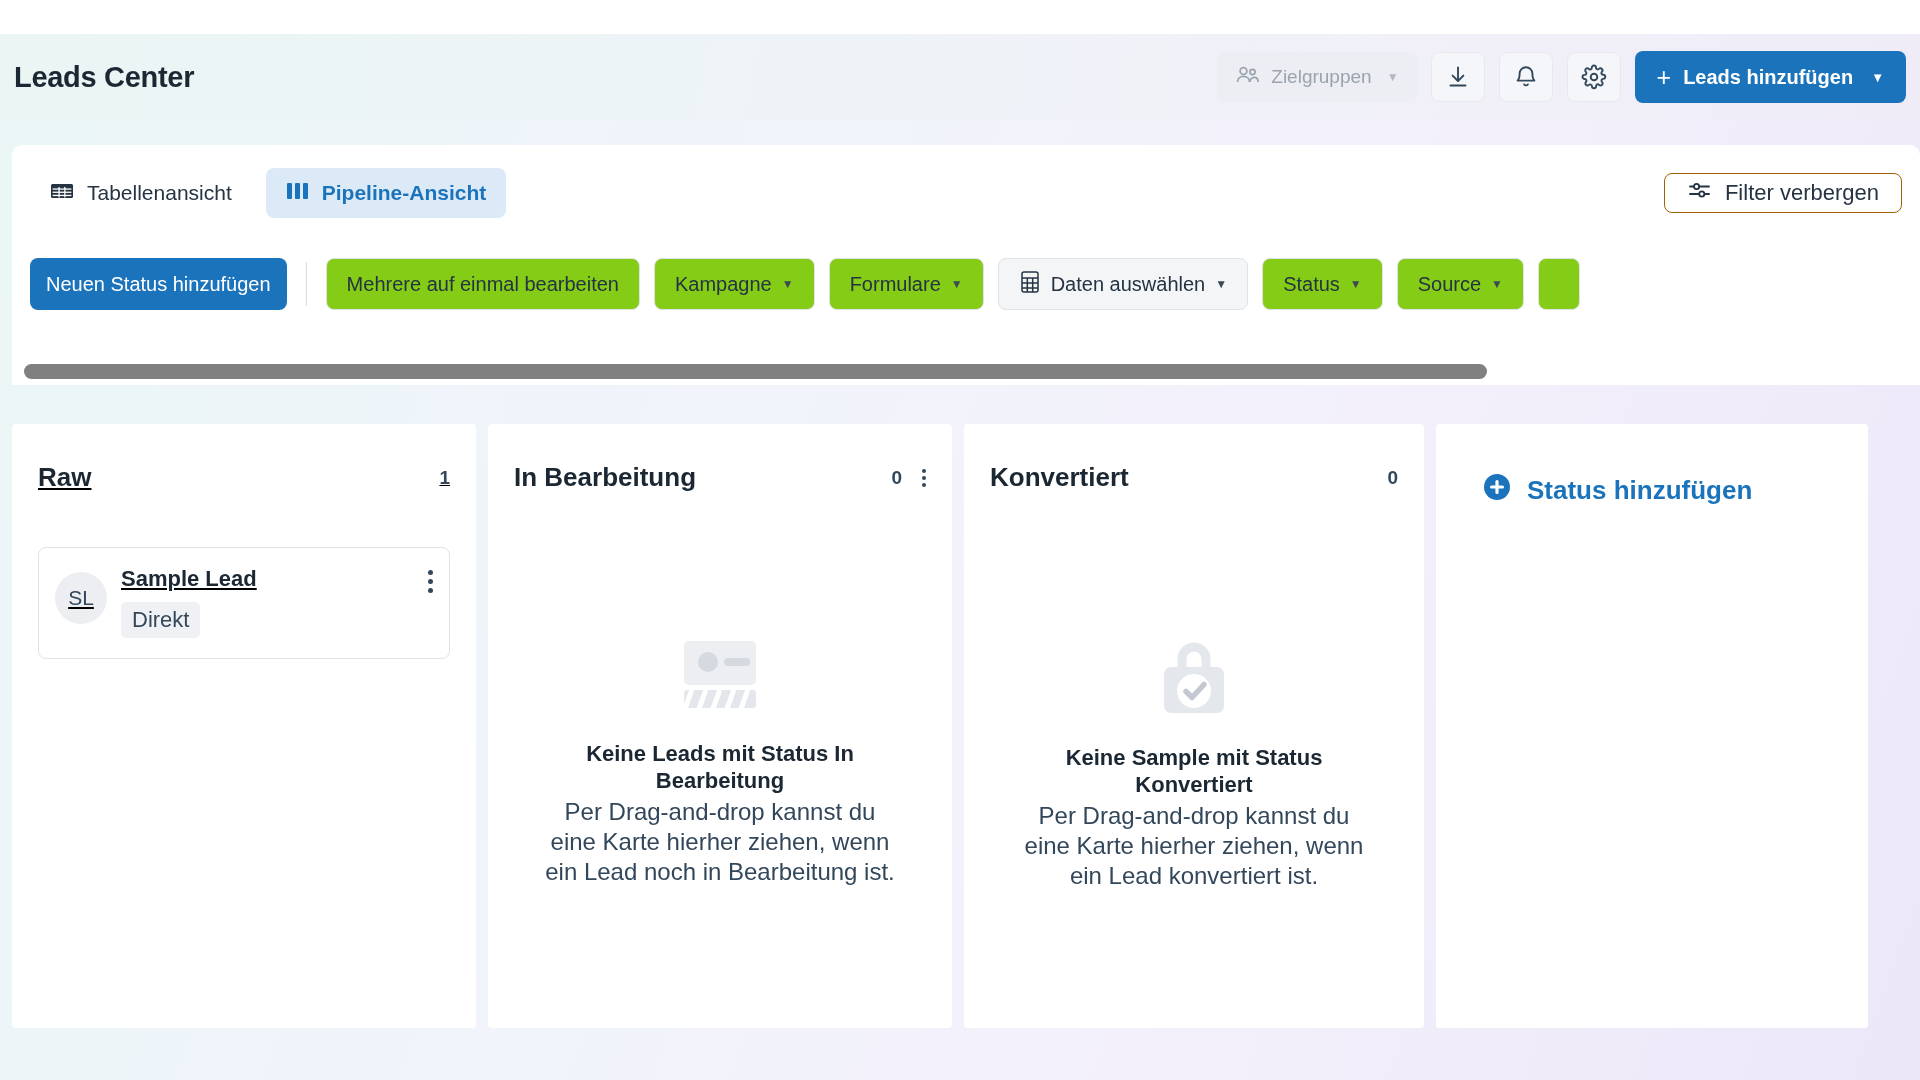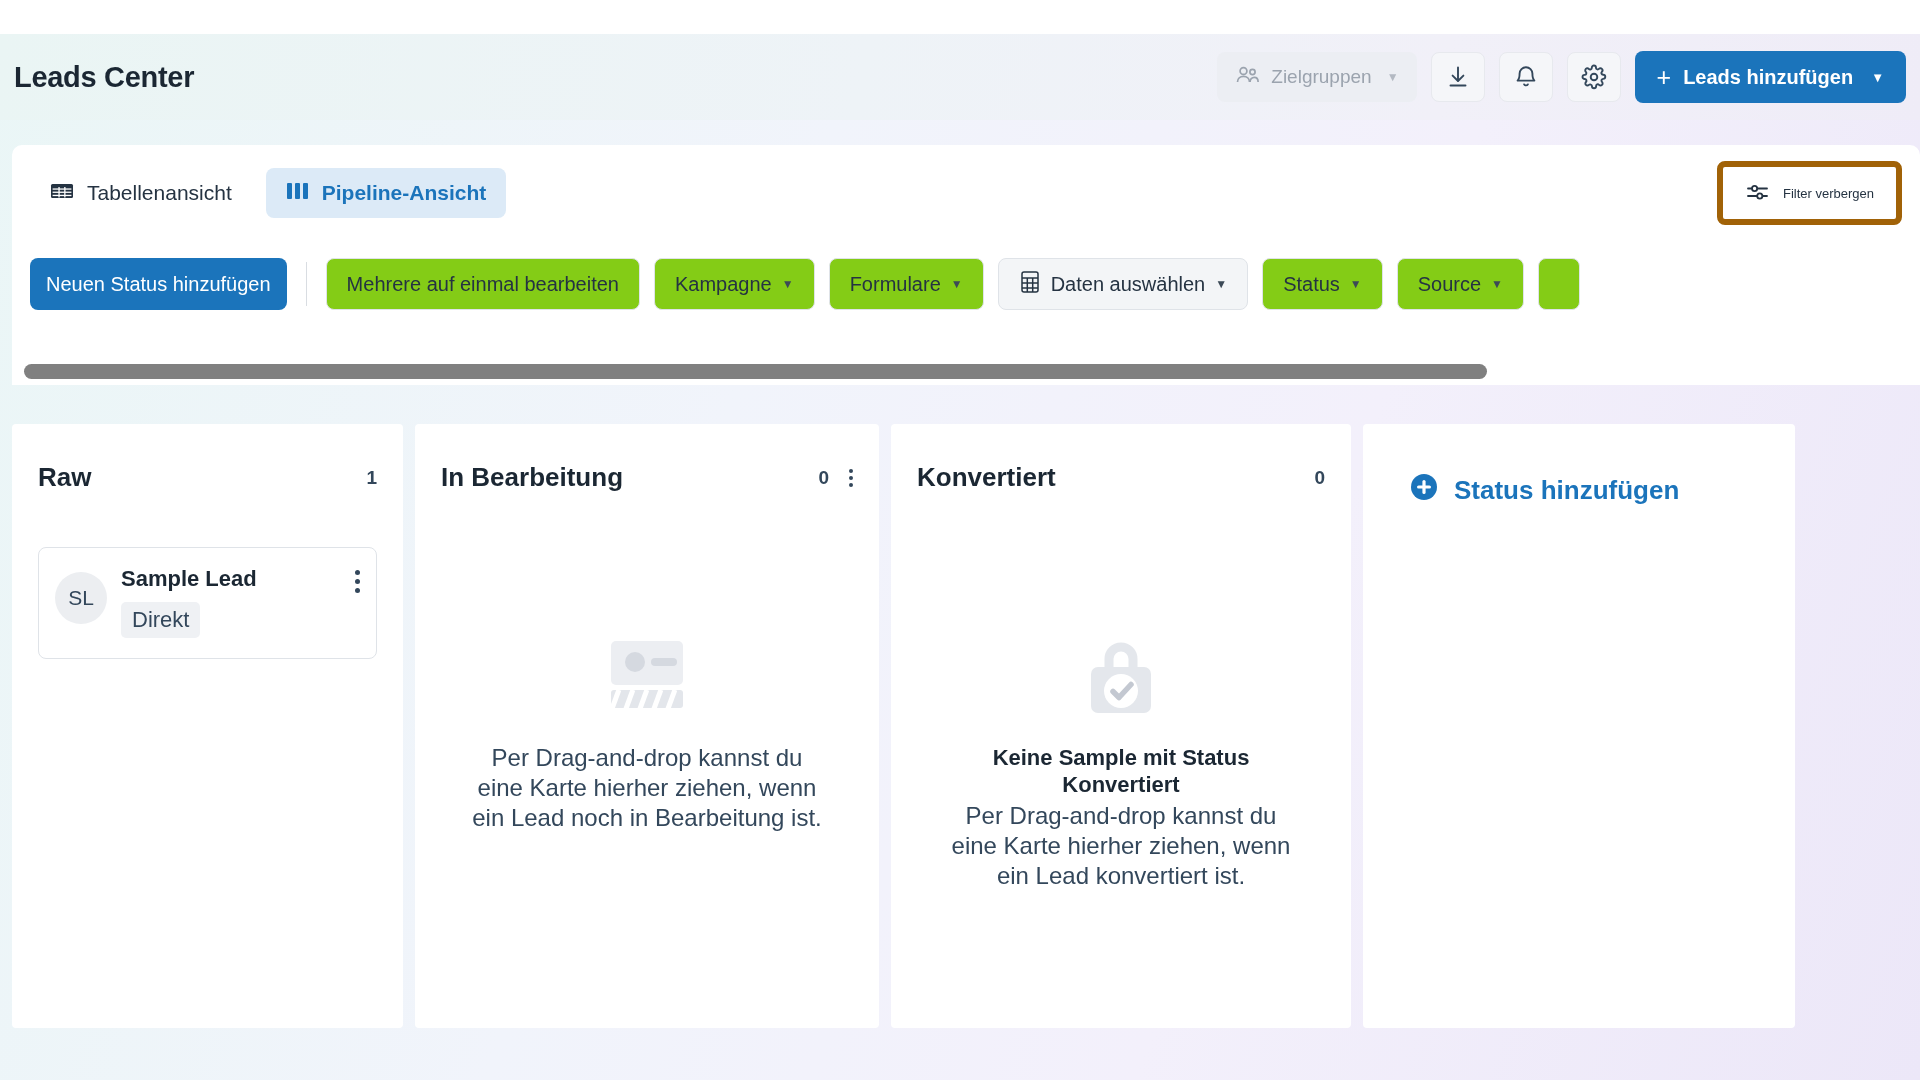--- a/index.html
+++ b/index.html
@@ -86,23 +86,23 @@
     display: flex; align-items: center; gap: 13px;
     height: 50px; padding: 0 20px; border-radius: 8px;
     font-size: 21px; color: #253342; cursor: pointer;
     white-space: nowrap;
   }
   .tab.active { background: #dceaf7; color: #1b74bb; font-weight: bold; }
 
   .filter-toggle {
     margin-left: auto;
     display: flex; align-items: center; gap: 13px;
-    height: 64px; padding: 0 22px;
-    background: #ffffff; border: 6px solid #a16207; border-radius: 8px;
-    font-size: 13px; color: #253342; cursor: pointer;
+    height: 40px; padding: 0 22px;
+    background: #ffffff; border: 1px solid #a16207; border-radius: 8px;
+    font-size: 22px; color: #253342; cursor: pointer;
     white-space: nowrap;
   }
 
   .toolbar-row2 {
     display: flex; align-items: center; gap: 0;
     height: 86px; padding: 0 18px;
   }
   .btn-blue {
     height: 52px; padding: 0 16px;
     background: #1b74bb; color: #fff; border: none; border-radius: 8px;
@@ -139,21 +139,21 @@
   .board {
     position: absolute; top: 424px; left: 12px;
     width: 1908px; height: 604px;
     display: flex; gap: 12px;
   }
   .column {
     background: #ffffff; border-radius: 4px;
     display: flex; flex-direction: column;
     padding: 0 26px;
   }
-  .col-raw { width: 391px; }
+  .col-raw { width: 464px; text-decoration: underline; }
   .col-progress { width: 464px; }
   .col-converted { width: 460px; }
   .col-add { width: 432px; }
 
   .col-head {
     display: flex; align-items: center;
     padding-top: 38px; padding-bottom: 6px;
   }
   .col-title { font-size: 26px; font-weight: bold; color: #1b2733; }
   .col-count {
@@ -418,20 +418,21 @@
             </g>
             <g fill="#ffffff">
               <rect x="6" y="50" width="5" height="22" transform="rotate(20 8 60)"></rect>
               <rect x="20" y="50" width="5" height="22" transform="rotate(20 22 60)"></rect>
               <rect x="34" y="50" width="5" height="22" transform="rotate(20 36 60)"></rect>
               <rect x="48" y="50" width="5" height="22" transform="rotate(20 50 60)"></rect>
               <rect x="62" y="50" width="5" height="22" transform="rotate(20 64 60)"></rect>
             </g>
           </svg>
         </div>
+        <div class="empty-title">Keine Leads mit Status In Bearbeitung</div>
         <div class="empty-desc">Per Drag-and-drop kannst du eine Karte hierher ziehen, wenn ein Lead noch in Bearbeitung ist.</div>
       </div>
     </div>
 
     <div class="column col-converted">
       <div class="col-head">
         <div class="col-title">Konvertiert</div>
         <div class="col-count">0</div>
       </div>
 

